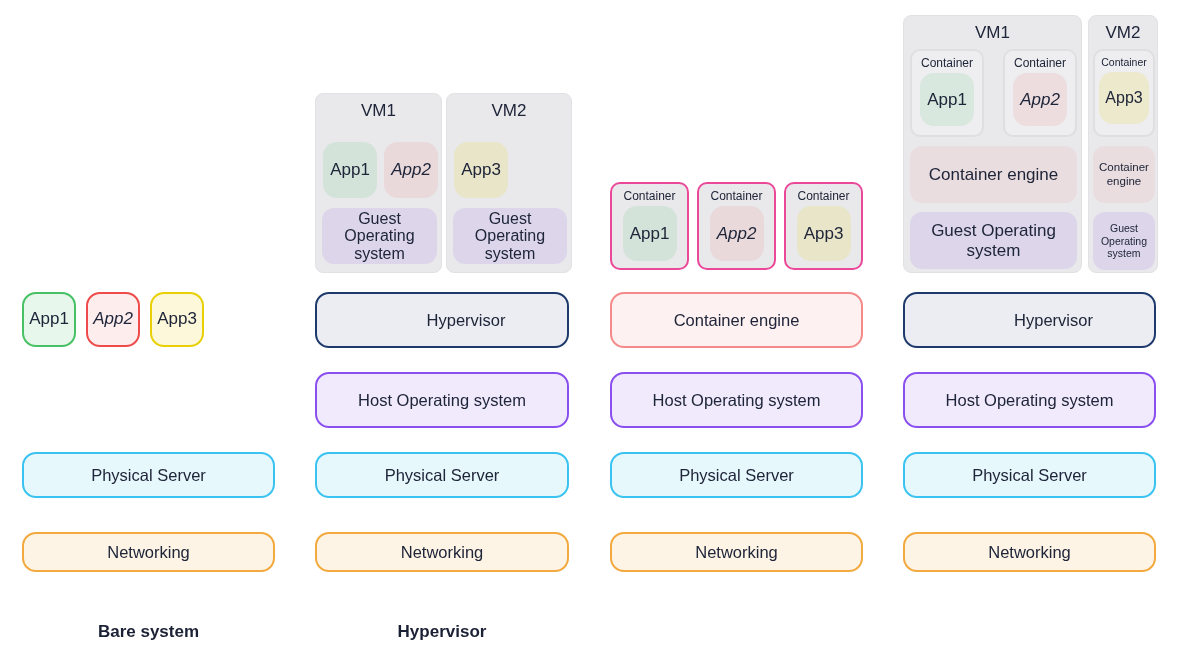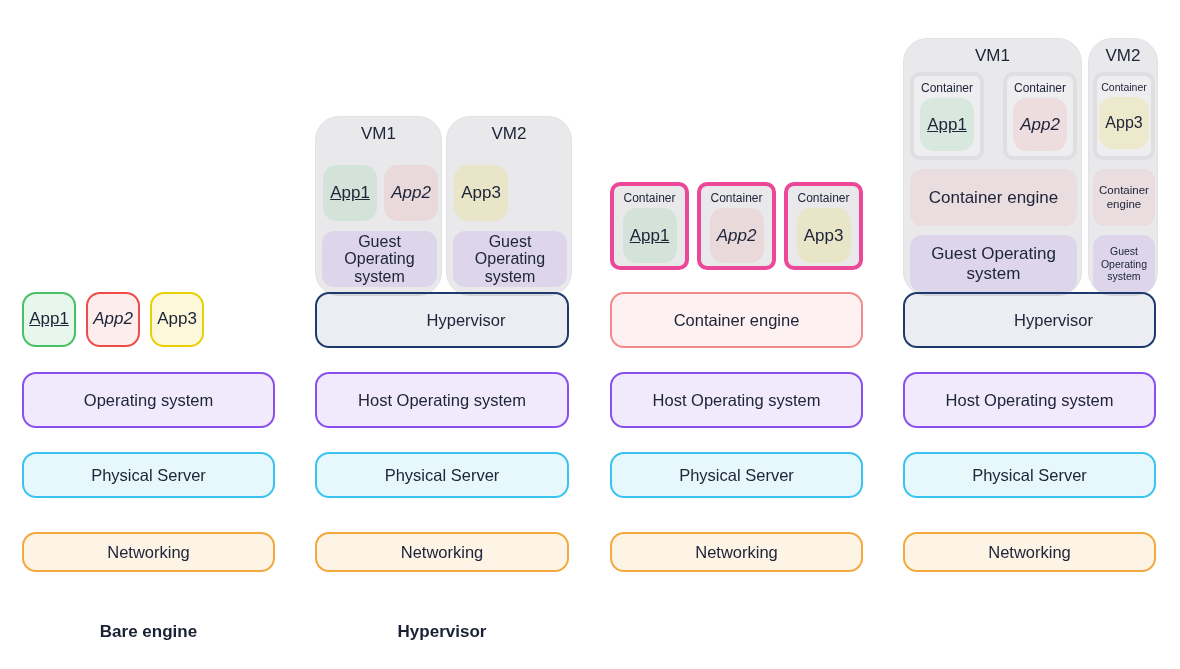--- a/index.html
+++ b/index.html
@@ -12,21 +12,21 @@
   #canvas { position:absolute; left:0; top:0; width:1180px; height:669px; }
 
   .box {
     position:absolute; display:flex; align-items:center; justify-content:center;
     border:2px solid transparent; border-radius:14px;
     font-size:16.5px; text-align:center; line-height:1.1; color:#20263a;
   }
   .app { font-size:17px; border-radius:14px; }
 
   
-  .c-green  { border-color:#47c163; background:rgba(71,193,99,.13);text-decoration:underline; }
+  .c-green  { border-color:#47c163; background:rgba(71,193,99,.13); }
   .c-red    { border-color:#ef4b4b; background:rgba(239,75,75,.10);font-style:italic; }
   .c-yellow { border-color:#e9d004; background:rgba(233,208,0,.15); }
   .c-purple { border-color:#8a50ef; background:rgba(138,80,239,.12); }
   .c-cyan   { border-color:#3ac3f0; background:rgba(58,195,240,.12); }
   .c-orange { border-color:#f2a93e; background:rgba(242,169,62,.13); }
   .c-navy   { border-color:#1e3a6d; background:rgba(30,58,109,.09);padding-left:48px; }
   .c-salmon { border-color:#f48a8a; background:rgba(244,138,138,.12); }
 
   
   .col1 { left:22px;  width:253px; }
@@ -41,31 +41,30 @@
   .row-d { top:532px; height:40px; }
 
   .col-label {
     position:absolute; top:622px; text-align:center;
     font-size:17px; font-weight:700; color:#1b2134;
   }
 
   
   .vmbox {
     position:absolute; background:#e9e9eb; border:1px solid #e2e2e5;
-    border-radius:24px;
-    margin-top:23px;
+    border-radius:8px;
   }
   .vm-title {
     position:absolute; top:7px; left:0; width:100%; text-align:center;
     font-size:17px; color:#20263a;
   }
 
   
   .ctr {
-    position:absolute; background:#e9e9eb; border:4px solid #ec4899;
+    position:absolute; background:#e9e9eb; border:2px solid #ec4899;
     border-radius:10px; display:flex; flex-direction:column; align-items:center;
   }
   .ctr-in { background:#eeeef0; border-color:#dfdfe2; }
   .ctr-label { font-size:12px; margin-top:5px; color:#20263a; }
   .ctr .appbox {
     position:static; margin-top:3px;
     width:54px; height:55px; display:flex; align-items:center; justify-content:center;
     border:2px solid transparent; border-radius:14px; font-size:17px;
   }
 
@@ -75,25 +74,24 @@
 </style>
 </head>
 <body>
 
 <div id="canvas">
 
   <div class="box app c-green" style="left:22px;  top:292px; width:54px; height:55px;">App1</div>
   <div class="box app c-red" style="left:86px;  top:292px; width:54px; height:55px;">App2</div>
   <div class="box app c-yellow" style="left:150px; top:292px; width:54px; height:55px;">App3</div>
 
-  <div class="box c-purple col1 row-b">Operating system</div>
   <div class="box c-cyan col1 row-c">Physical Server</div>
   <div class="box c-orange col1 row-d">Networking</div>
 
-  <div class="col-label col1">Bare engine</div>
+  <div class="col-label col1">Bare system</div>
 
   <div class="vmbox" style="left:315px; top:93px; width:127px; height:180px;">
     <div class="vm-title">VM1</div>
     <div class="inner c-green" style="left:7px; top:48px; width:54px; height:56px; font-size:17px; border-radius:14px;">App1</div>
     <div class="inner c-red" style="left:68px; top:48px; width:54px; height:56px; font-size:17px; border-radius:14px;">App2</div>
     <div class="inner c-purple" style="left:6px; top:114px; width:115px; height:56px; font-size:16px; line-height:1.08;">Guest Operating system</div>
   </div>
 
   <div class="vmbox" style="left:446px; top:93px; width:126px; height:180px;">
     <div class="vm-title">VM2</div>

